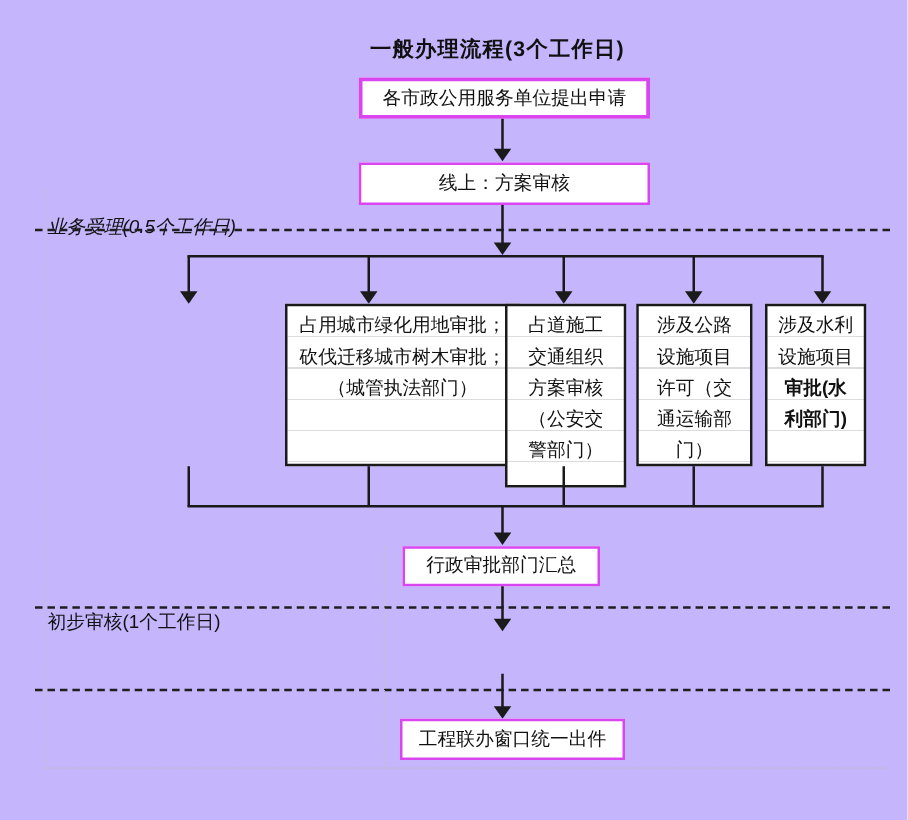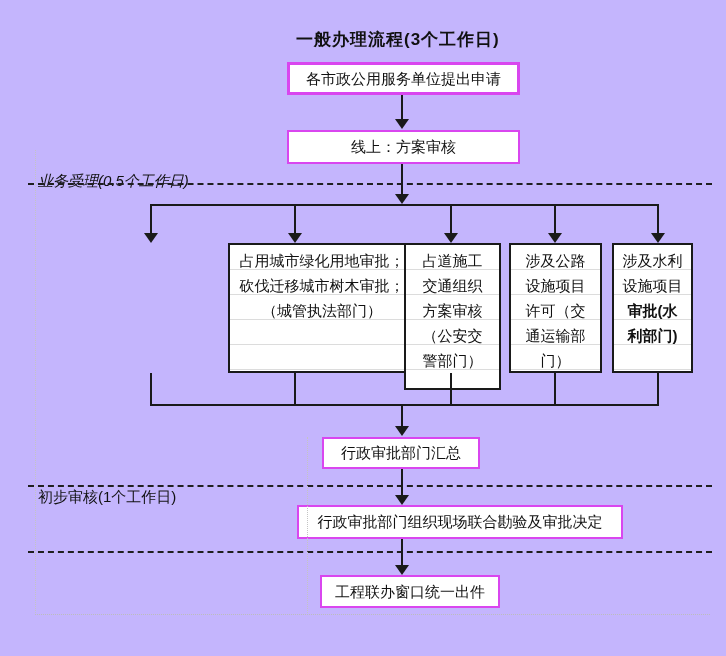--- a/index.html
+++ b/index.html
@@ -103,21 +103,20 @@
   <div class="arrow" style="left:395px;top:426px;"></div>
 
   <div class="node" style="left:322px;top:437px;width:158px;height:32px;">行政审批部门汇总</div>
 
   <div class="stage" style="left:38px;top:457px;margin-top:31px;">初步审核(1个工作日)</div>
   <div class="dash" style="left:28px;top:485px;width:684px;"></div>
 
   <div class="vline" style="left:401px;top:469px;height:27px;"></div>
   <div class="arrow" style="left:395px;top:495px;"></div>
 
-  <div class="node" style="left:297px;top:505px;width:326px;height:34px;">行政审批部门组织现场联合勘验及审批决定</div>
 
   <div class="dash" style="left:28px;top:551px;width:684px;"></div>
 
   <div class="vline" style="left:401px;top:539px;height:27px;"></div>
   <div class="arrow" style="left:395px;top:565px;"></div>
 
   <div class="node" style="left:320px;top:575px;width:180px;height:33px;">工程联办窗口统一出件</div>
 
 
   <div class="faint-v" style="left:35px;top:150px;height:465px;"></div>

